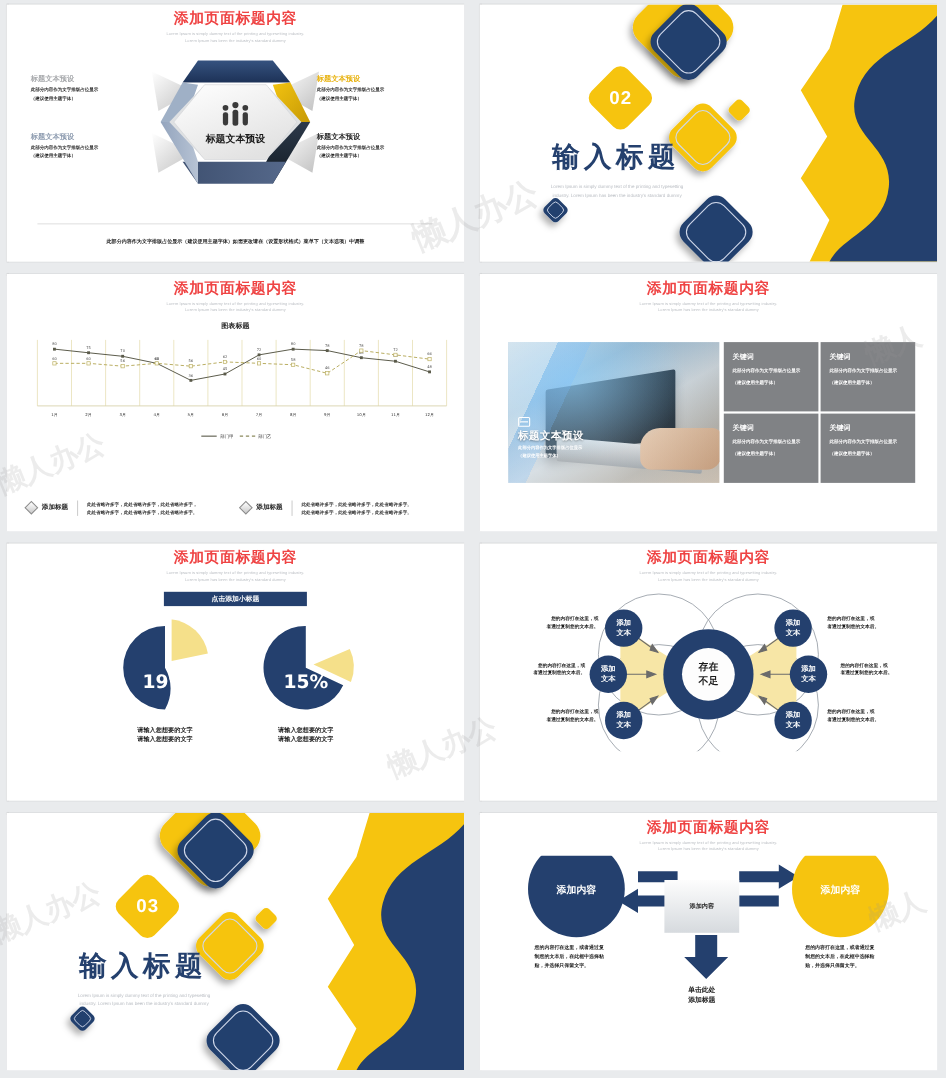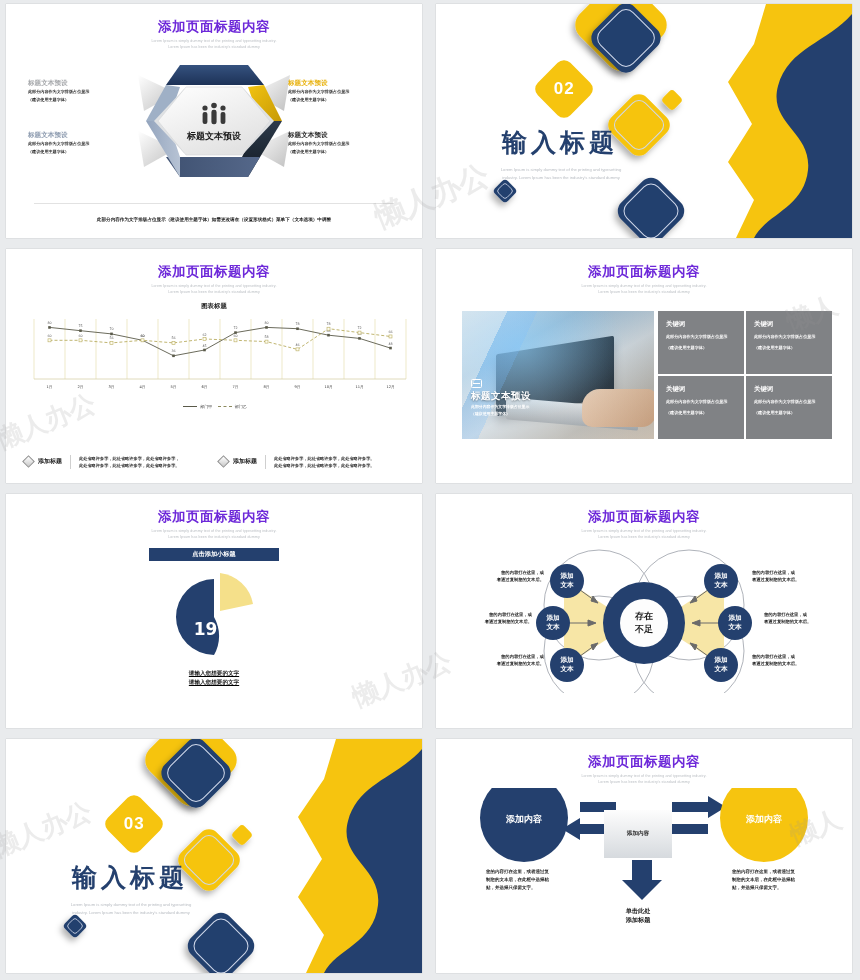--- a/index.html
+++ b/index.html
@@ -12,22 +12,22 @@
   
   .s1{ left:6px;   top:4px; }
   .s2{ left:436px; top:4px; }
   .s3{ left:6px;   top:249px; }
   .s4{ left:436px; top:249px; }
   .s5{ left:6px;   top:494px; }
   .s6{ left:436px; top:494px; }
   .s7{ left:6px;   top:739px; }
   .s8{ left:436px; top:739px; }
 
-  .ptitle { text-align:center; font-weight:bold; color:#6d28d9; font-size:13.5px;
-            letter-spacing:.5px; margin-top:14px; }
+  .ptitle { text-align:center; font-weight:bold; color:#ef4444; font-size:13.5px;
+            letter-spacing:.5px; margin-top:4px; }
   .psub { text-align:center; color:#b9bdc2; font-size:3.6px; line-height:1.65;
           margin-top:3px; letter-spacing:.1px; }
 
   
   .hexwrap{ position:relative; width:416px; height:140px; margin-top:4px;}
   .hexsvg{ position:absolute; left:108px; top:-2px; }
   .hexlbl{ position:absolute; width:118px; }
   .hexlbl .h{ font-size:6.6px; font-weight:bold; line-height:1.2; }
   .hexlbl .b{ font-size:4.1px; color:#2a2a2a; line-height:1.5; margin-top:2px; font-weight:bold;}
   .hl-tl{ left:22px; top:24px; text-align:left;}
@@ -84,21 +84,21 @@
   .po-s{ font-size:3.9px; line-height:1.6; margin-top:1px; font-weight:bold;}
   .kwgrid{ display:grid; grid-template-columns:86px 86px; grid-template-rows:63px 63px; gap:2px;}
   .kw{ background:#808285; color:#fff; padding:9px 8px;}
   .kw .t{ font-size:6.4px; font-weight:bold;}
   .kw .d{ font-size:4.1px; line-height:1.55; margin-top:5px; font-weight:bold;}
 
   
   .pillbar{ width:130px; height:13px; background:#24406e; color:#fff; margin:7px auto 0;
             display:flex; align-items:center; justify-content:center; font-size:6.2px; font-weight:bold;}
   .pies{ display:flex; justify-content:center; gap:30px; margin-top:12px;}
-  .piecol{ width:98px; text-align:center; position:relative;text-decoration:underline;}
+  .piecol{ width:98px; text-align:center; position:relative;}
   .pielbl{ font-size:5.6px; font-weight:bold; color:#1b1b1b; line-height:1.6; margin-top:8px;}
 
   
   .venn{ position:relative; width:416px; height:160px; margin-top:2px;}
   .v-txt{ position:absolute; font-size:4.3px; font-weight:bold; color:#1b1b1b; line-height:1.65; width:78px;}
   .v-l{ text-align:right; } .v-r{ text-align:left; }
 
   
   .proc{ position:relative; width:464px; height:165px; margin-top:2px;}
   .pbox{ position:absolute; left:168px; top:22px; width:68px; height:48px;
@@ -438,20 +438,33 @@
         </g>
         <text x="49" y="62" text-anchor="middle" font-size="17" font-weight="bold" fill="#fff" font-family="DejaVu Sans, sans-serif">19%</text>
       </svg>
       <div class="pielbl">
         <div>请输入您想要的文字</div>
         <div>请输入您想要的文字</div>
       </div>
     </div>
 
 
+    <div class="piecol">
+      <svg width="98" height="84" viewBox="0 0 98 84">
+        <path d="M49 44 L49 6 A38 38 0 1 0 83 60 Z" fill="#24406e"></path>
+        <g transform="translate(7,-3)">
+          <path d="M49 44 L83 60 A38 38 0 0 0 82 30 Z" fill="#f5e08a"></path>
+        </g>
+        <text x="49" y="62" text-anchor="middle" font-size="17" font-weight="bold" fill="#fff" font-family="DejaVu Sans, sans-serif">15%</text>
+      </svg>
+      <div class="pielbl">
+        <div>请输入您想要的文字</div>
+        <div>请输入您想要的文字</div>
+      </div>
+    </div>
   </div>
 </div>
 
 <div class="slide s6">
   <div class="ptitle">添加页面标题内容</div>
   <div class="psub">
     <div>Lorem Ipsum is simply dummy text of the printing and typesetting industry.</div>
     <div>Lorem Ipsum has been the industry's standard dummy</div>
   </div>
 

